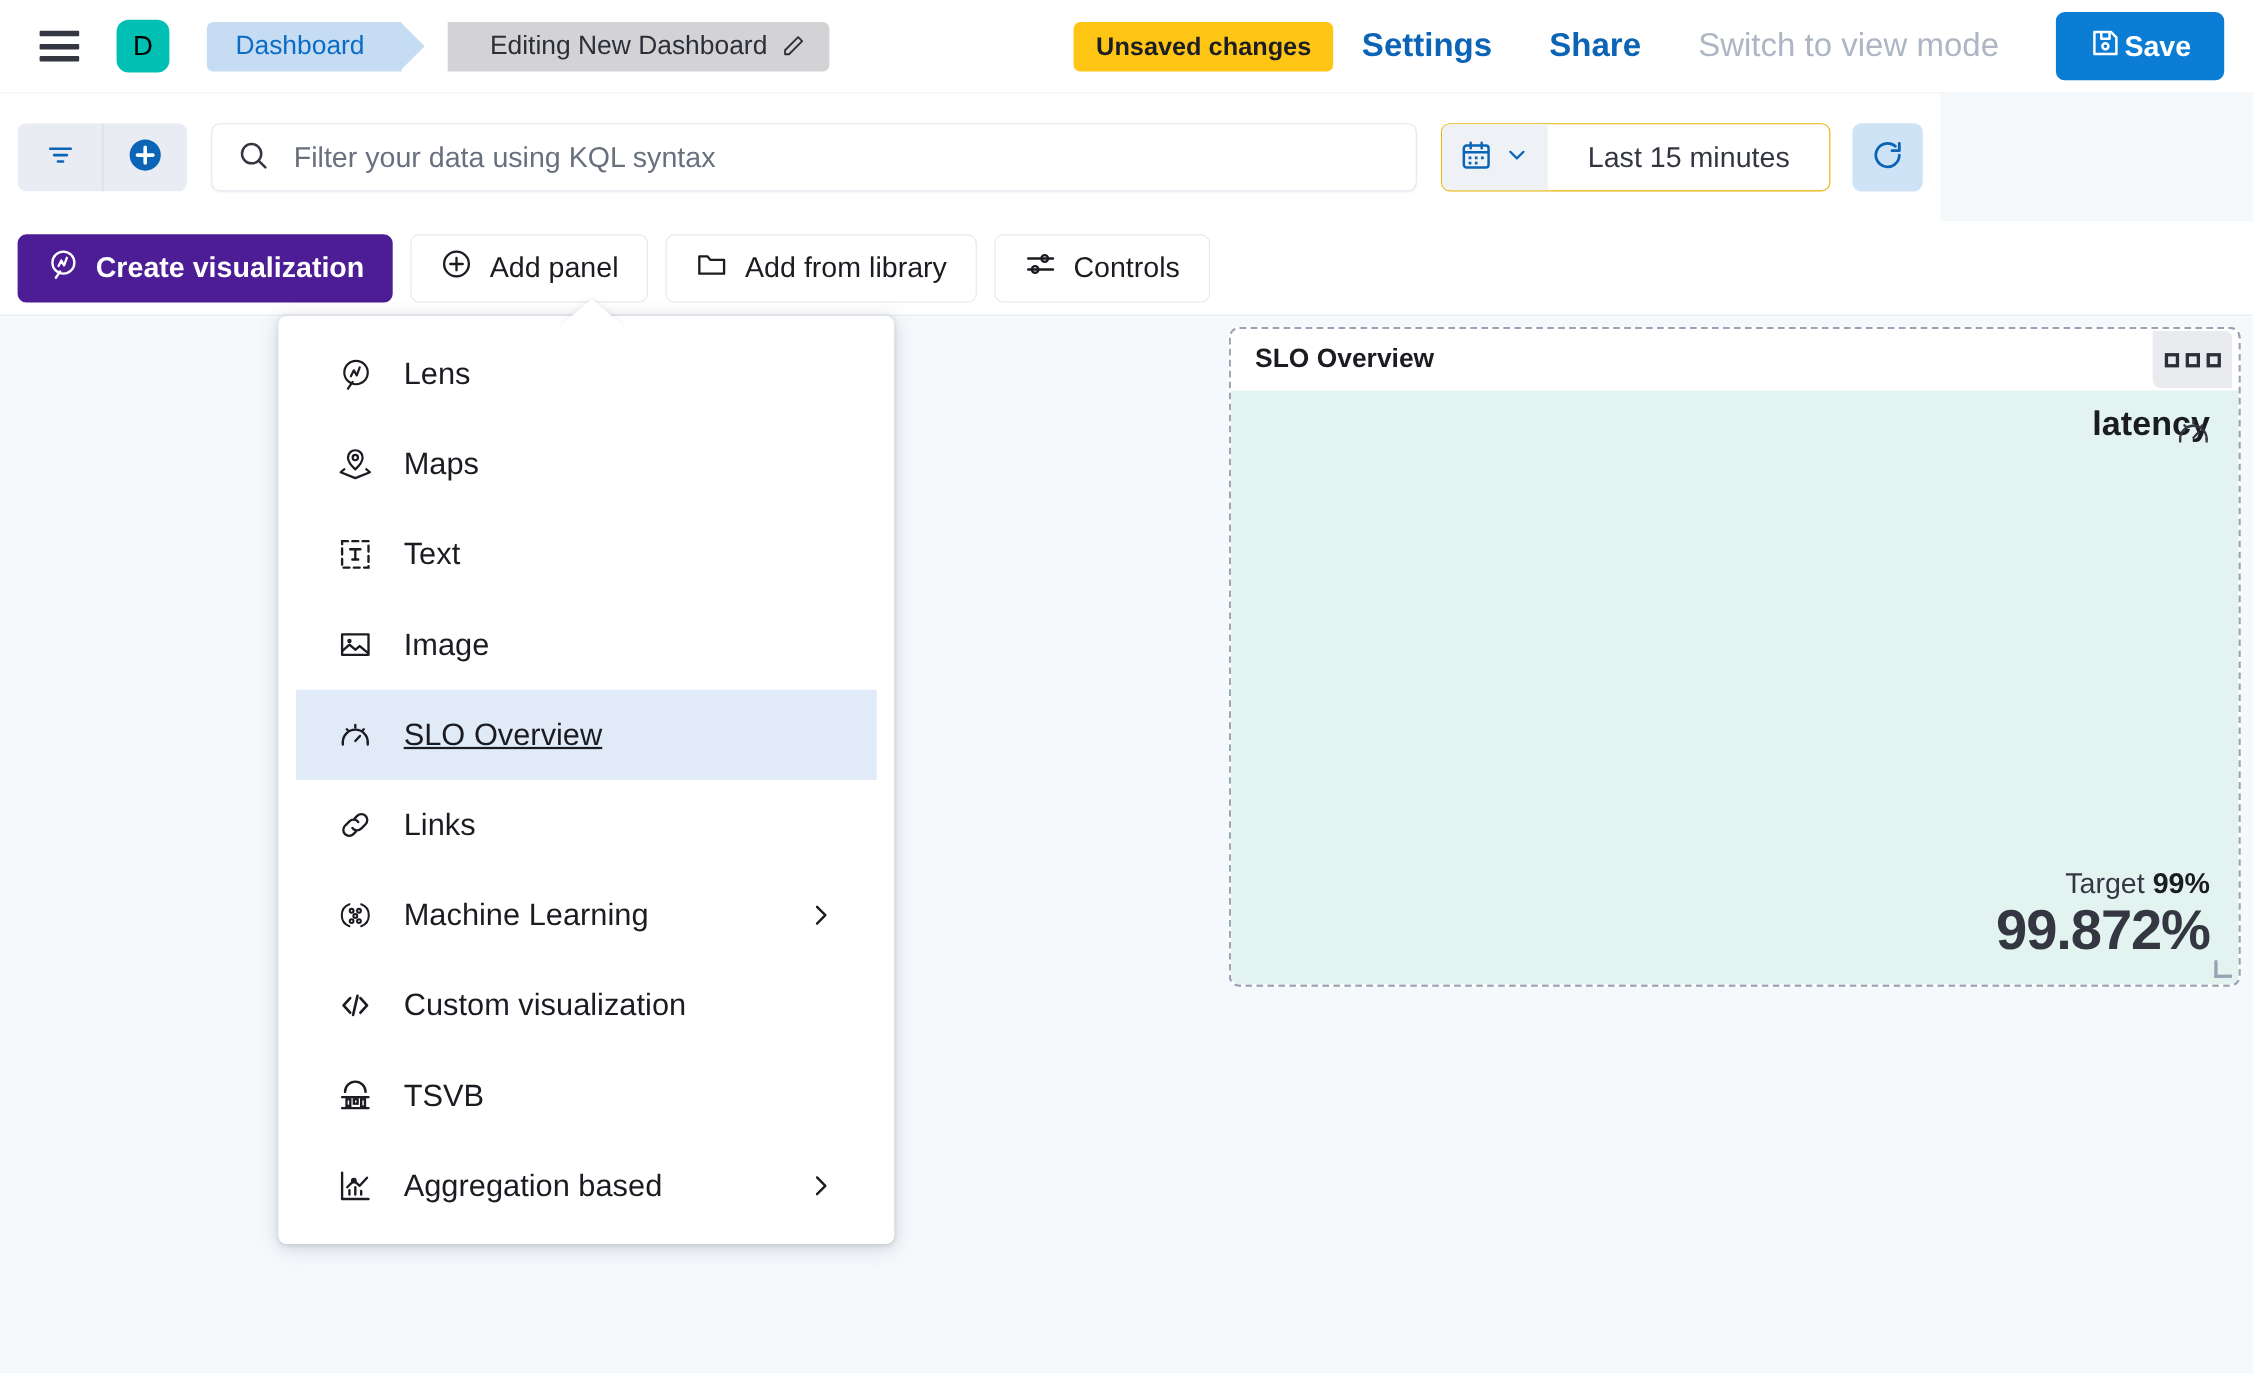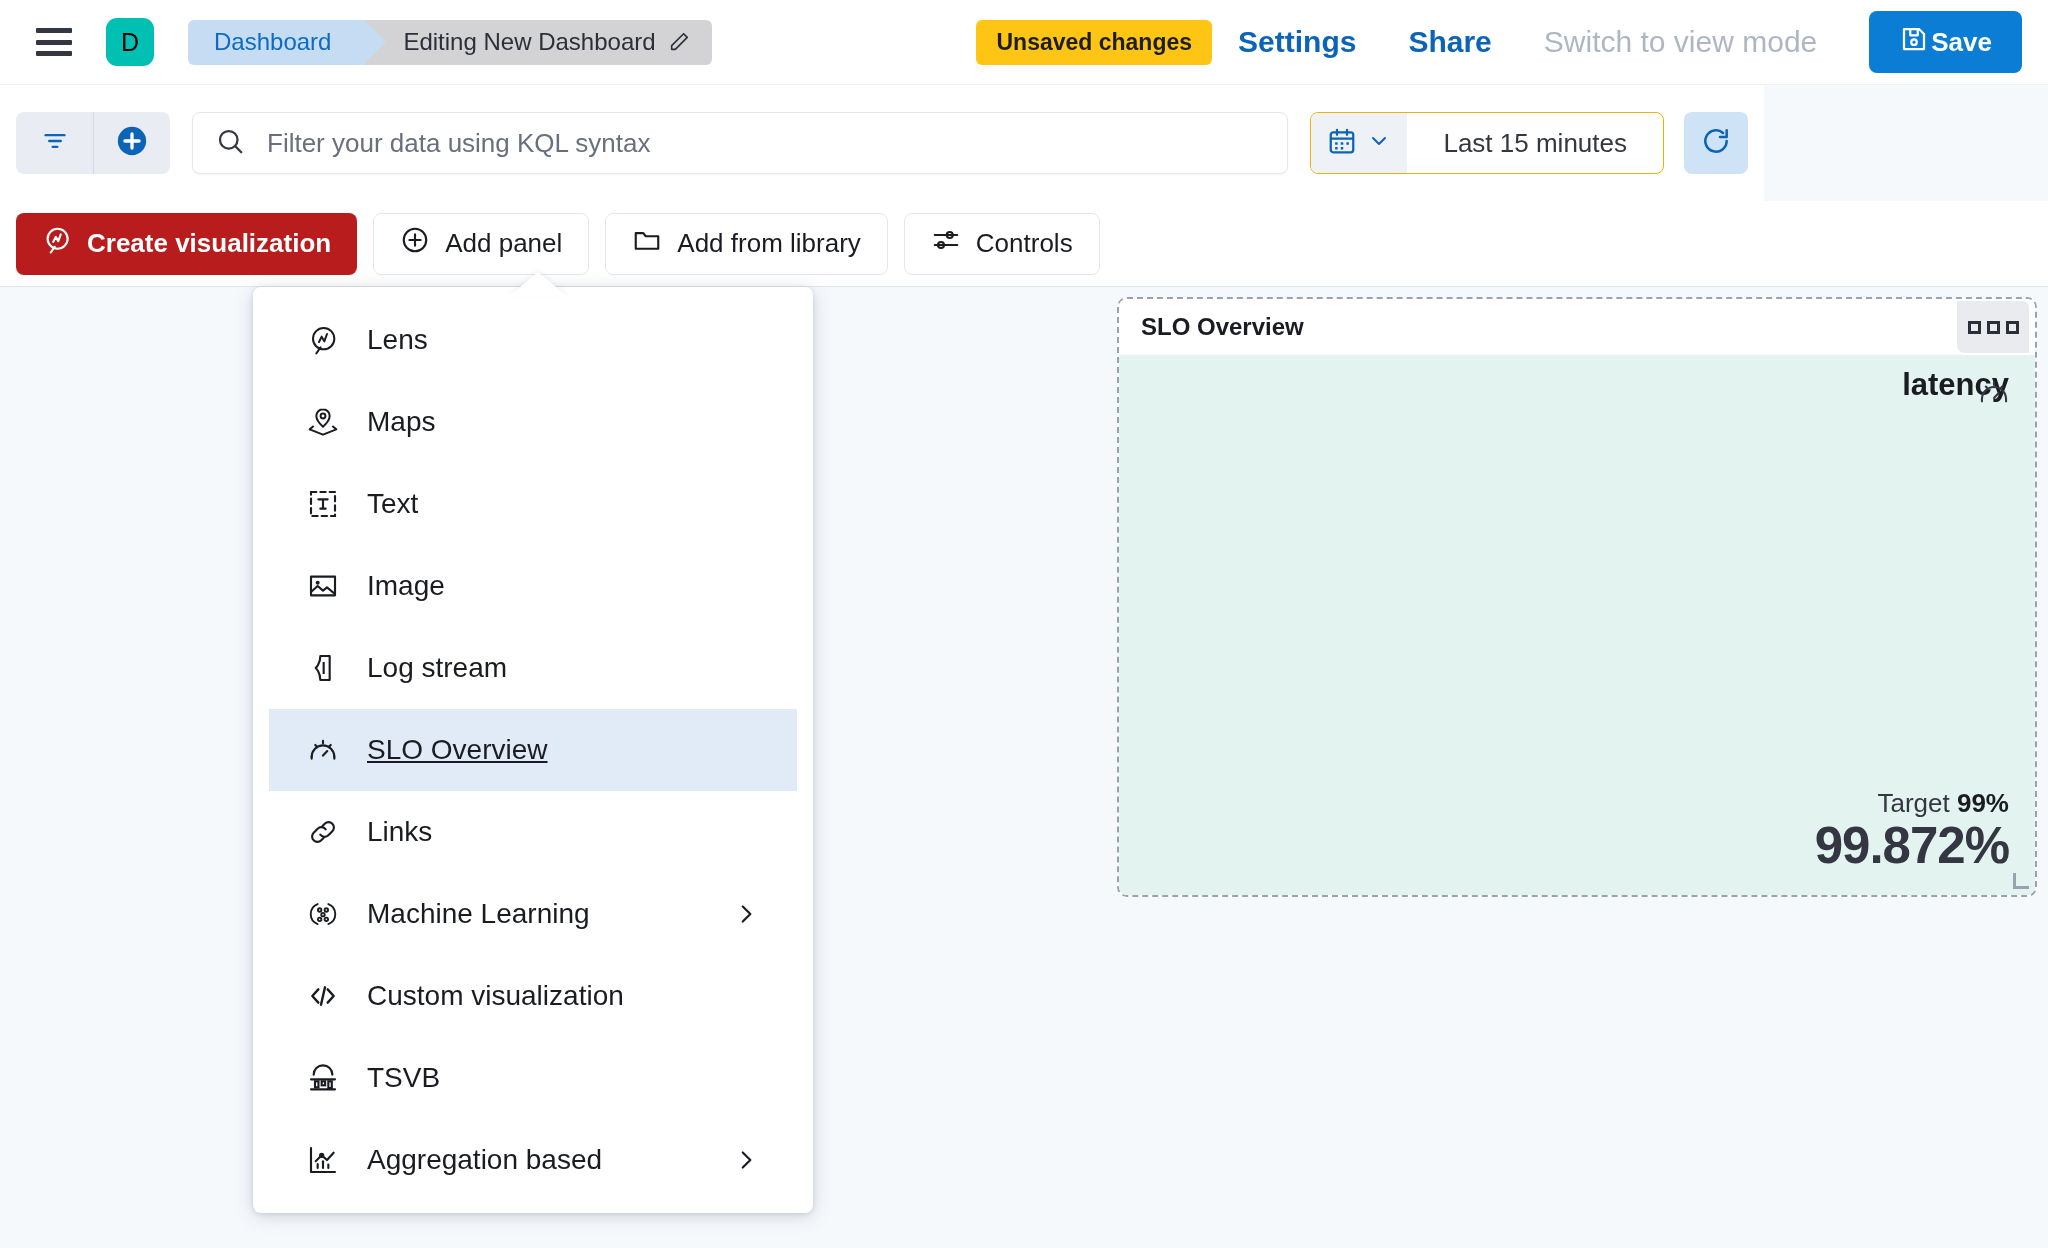--- a/index.html
+++ b/index.html
@@ -30,21 +30,21 @@
   .avatar {
     margin-left: 34px;
     width: 48px; height: 48px;
     background: #00bfb3; border-radius: 11px;
     display: flex; align-items: center; justify-content: center;
     color: #000; font-size: 25px; font-weight: 400;
     cursor: pointer;
   }
 
   
-  .breadcrumbs { margin-left: 34px; display: flex; align-items: center; height: 45px; }
+  .breadcrumbs { margin-left: 34px; display: flex; align-items: center; height: 45px; gap: 42px; }
   .crumb {
     height: 45px; display: flex; align-items: center;
     font-size: 24px; position: relative;
   }
   .crumb-1 {
     background: #c5dcf2; color: #0a6cc4;
     padding: 0 34px 0 26px;
     border-radius: 6px 0 0 6px;
     font-weight: 400;
   }
@@ -149,21 +149,21 @@
     display: flex; align-items: center;
     padding: 0 16px; gap: 16px;
     border-bottom: 1px solid #e3e8ef;
   }
   .tb-btn {
     height: 62px; border-radius: 8px;
     display: flex; align-items: center; gap: 15px;
     padding: 0 26px; font-size: 26px;
     cursor: pointer; white-space: nowrap;
   }
-  .tb-primary { background: #b91c1c; color: #fff; font-weight: 700; }
+  .tb-primary { background: #4c1d95; color: #fff; font-weight: 700; }
   .tb-ghost { background: #fff; color: #1a1c21; border: 1px solid #e3e8ef; }
 
   
   .popover-caret {
     position: absolute; left: 508px; top: 272px;
     width: 0; height: 0;
     border-left: 30px solid transparent;
     border-right: 30px solid transparent;
     border-bottom: 25px solid #ffffff;
     z-index: 40;
@@ -444,29 +444,20 @@
     <span class="mi-icon">
       <svg width="32" height="32" viewBox="0 0 24 24" fill="none" stroke="#1a1c21" stroke-width="1.6" stroke-linejoin="round">
         <rect x="3" y="5" width="18" height="14"></rect>
         <circle cx="8" cy="9.5" r="1.5" fill="#1a1c21" stroke="none"></circle>
         <path d="M3 16.5l5-4.5 4 3.5 3-2.5 6 5"></path>
       </svg>
     </span>
     <span class="mi-label">Image</span>
   </div>
 
-  <div class="menu-item">
-    <span class="mi-icon">
-      <svg width="32" height="32" viewBox="0 0 24 24" fill="none" stroke="#1a1c21" stroke-width="1.6" stroke-linejoin="round">
-        <path d="M10 3h7v18h-7c0-6-3.5-9-3.5-9S10 9 10 3z"></path>
-        <path d="M12.5 7.5v9"></path>
-      </svg>
-    </span>
-    <span class="mi-label">Log stream</span>
-  </div>
 
   <div class="menu-item selected">
     <span class="mi-icon">
       <svg width="32" height="32" viewBox="0 0 24 24" fill="none" stroke="#1a1c21" stroke-width="1.6" stroke-linecap="round">
         <path d="M3.5 17a8.5 8.5 0 1 1 17 0"></path>
         <path d="M3.5 17v1.6M20.5 17v1.6M12 5.2V7M6.2 8.2l1.2 1.2M17.8 8.2l-1.2 1.2"></path>
         <path d="M12 16.2l3.2-3.4"></path>
       </svg>
     </span>
     <span class="mi-label">SLO Overview</span>

